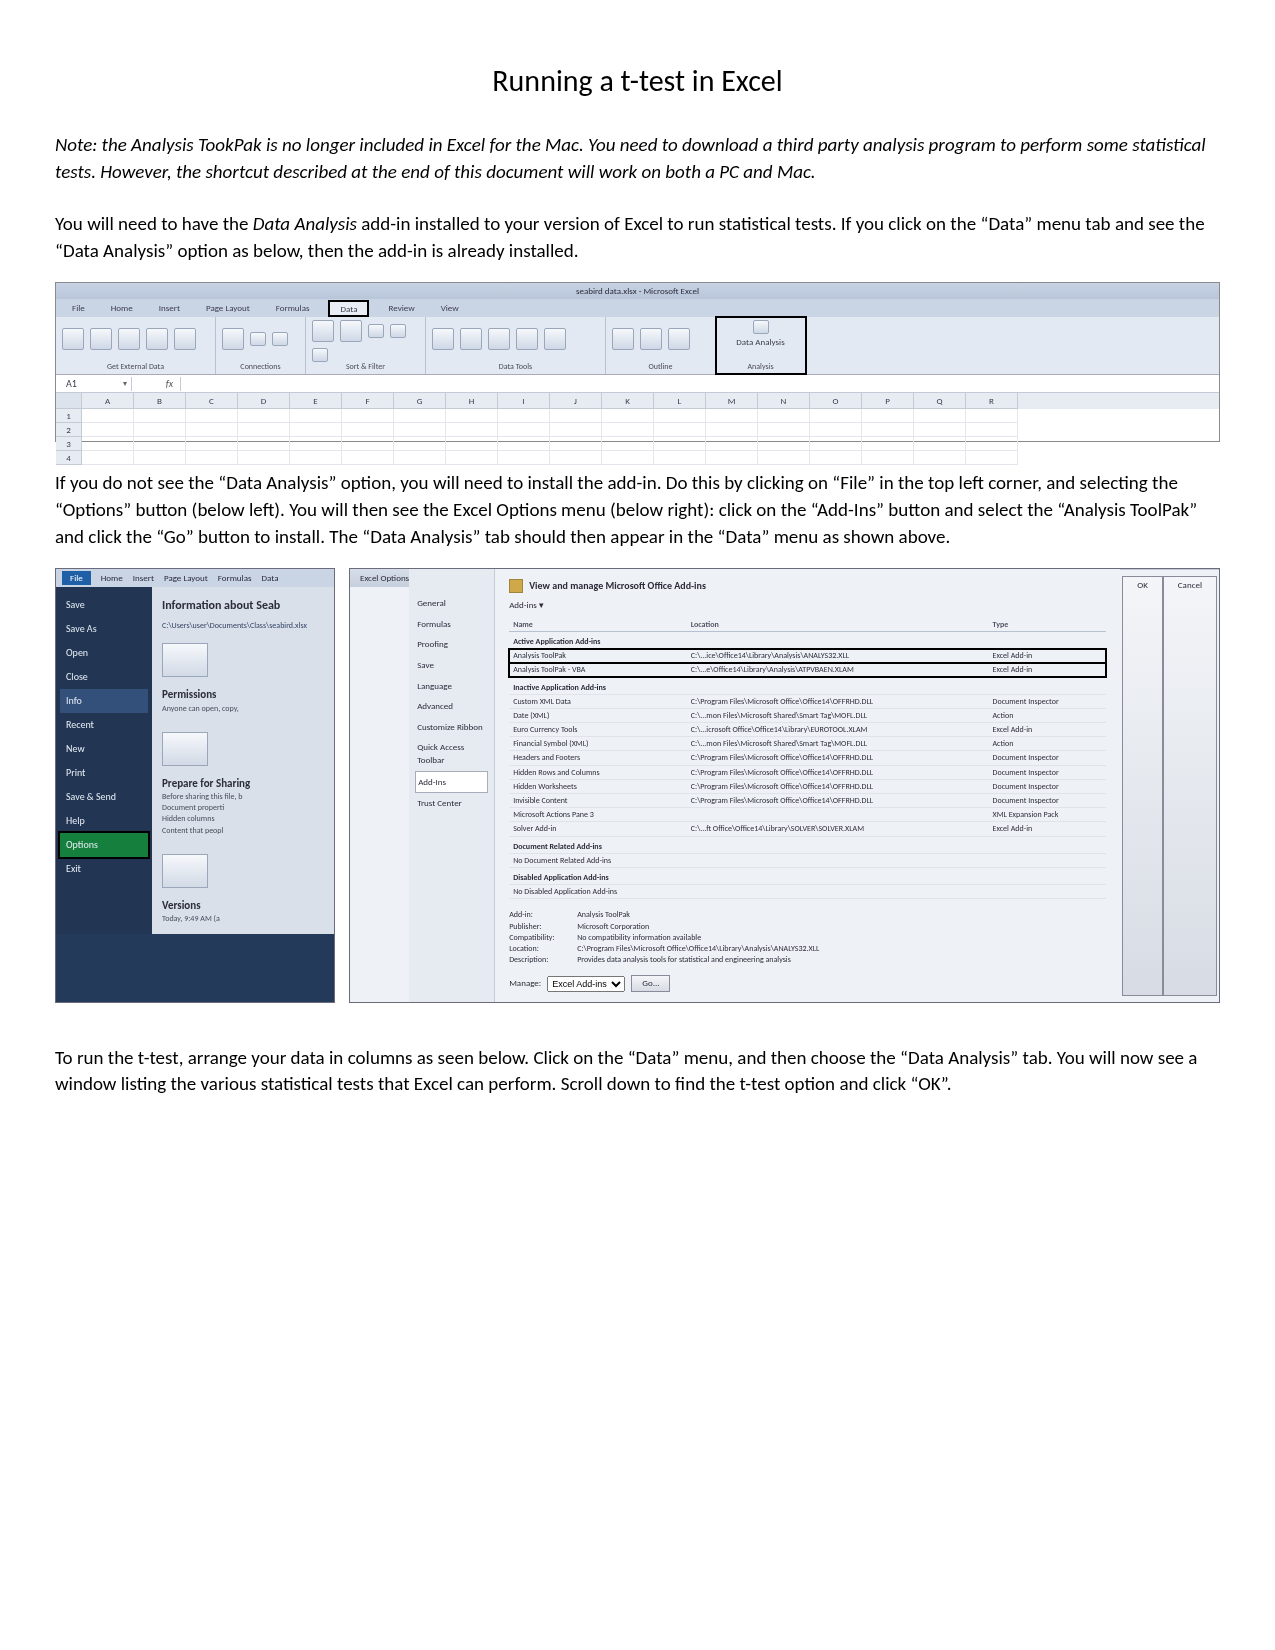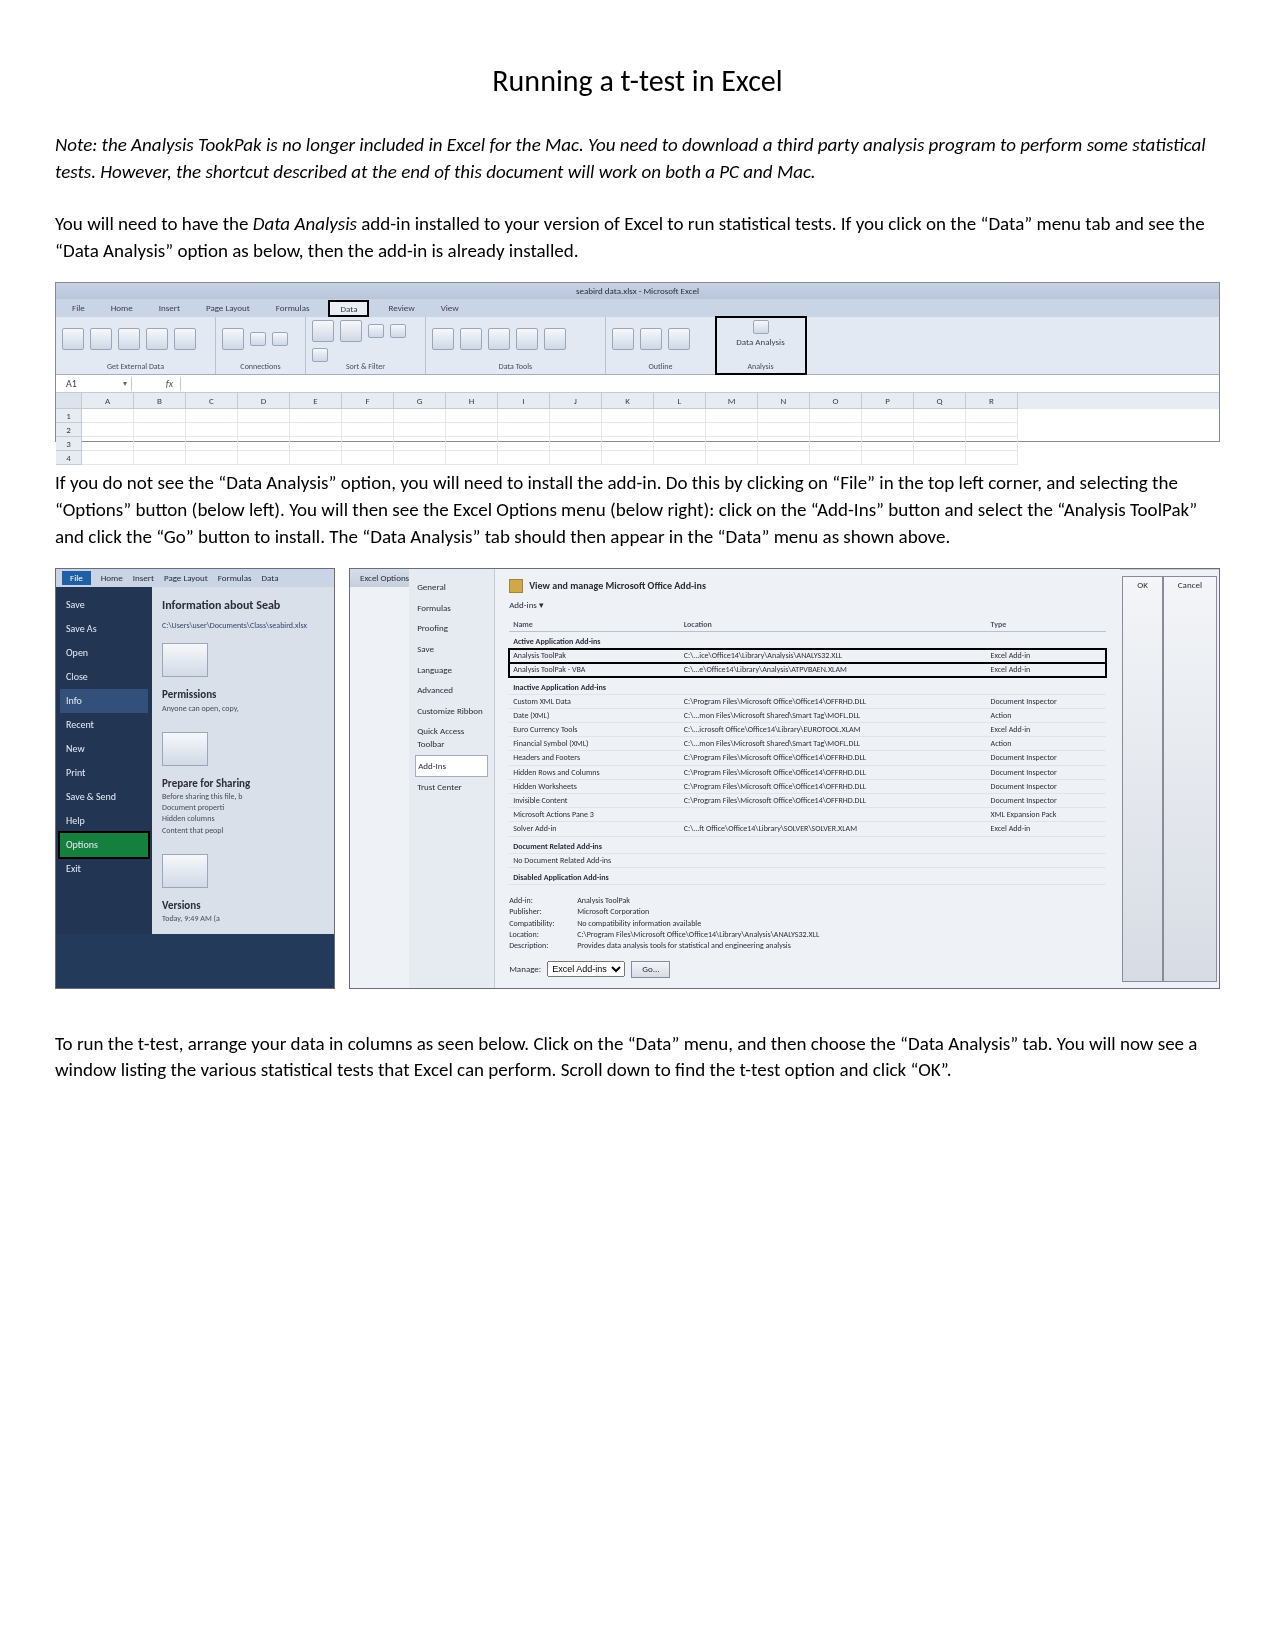--- a/index.html
+++ b/index.html
@@ -228,21 +228,21 @@
       display:flex; align-items:center; padding-left:10px;
     }
     .right-ss .main {
       display: flex;
       flex: 1;
     }
     .right-ss .side {
       width: 86px;
       background: #e6eaf1;
       border-right: 1px solid #c4cbd6;
-      padding: 8px 6px;
+      padding: 24px 6px;
     }
     .right-ss .side div { padding: 4px 2px; }
     .right-ss .side .sel { background:#fff; border:1px solid #aab; }
     .right-ss .pane {
       flex: 1;
       padding: 10px 14px;
     }
     .right-ss .pane h4 { font-size: 10px; margin-bottom: 6px; display:flex; align-items:center; gap:6px;}
     .right-ss .pane h4 .ic { width:14px; height:14px; background:#cfa84a; border:1px solid #a0843a;}
     .right-ss table {
@@ -642,20 +642,25 @@
                 <td colspan="3" class="sect">Document Related Add-ins</td>
               </tr>
               <tr>
                 <td>No Document Related Add-ins</td>
                 <td></td>
                 <td></td>
               </tr>
               <tr>
                 <td colspan="3" class="sect">Disabled Application Add-ins</td>
               </tr>
+              <tr>
+                <td>No Disabled Application Add-ins</td>
+                <td></td>
+                <td></td>
+              </tr>
             </tbody>
         </table>
         <div class="info">
           <div><span class="k">Add-in:</span><span>Analysis ToolPak</span></div>
           <div><span class="k">Publisher:</span><span>Microsoft Corporation</span></div>
           <div><span class="k">Compatibility:</span><span>No compatibility information available</span></div>
           <div><span class="k">Location:</span><span>C:\Program Files\Microsoft Office\Office14\Library\Analysis\ANALYS32.XLL</span></div>
           <div><span class="k">Description:</span><span>Provides data analysis tools for statistical and engineering analysis</span></div>
         </div>
         <div class="manage">

